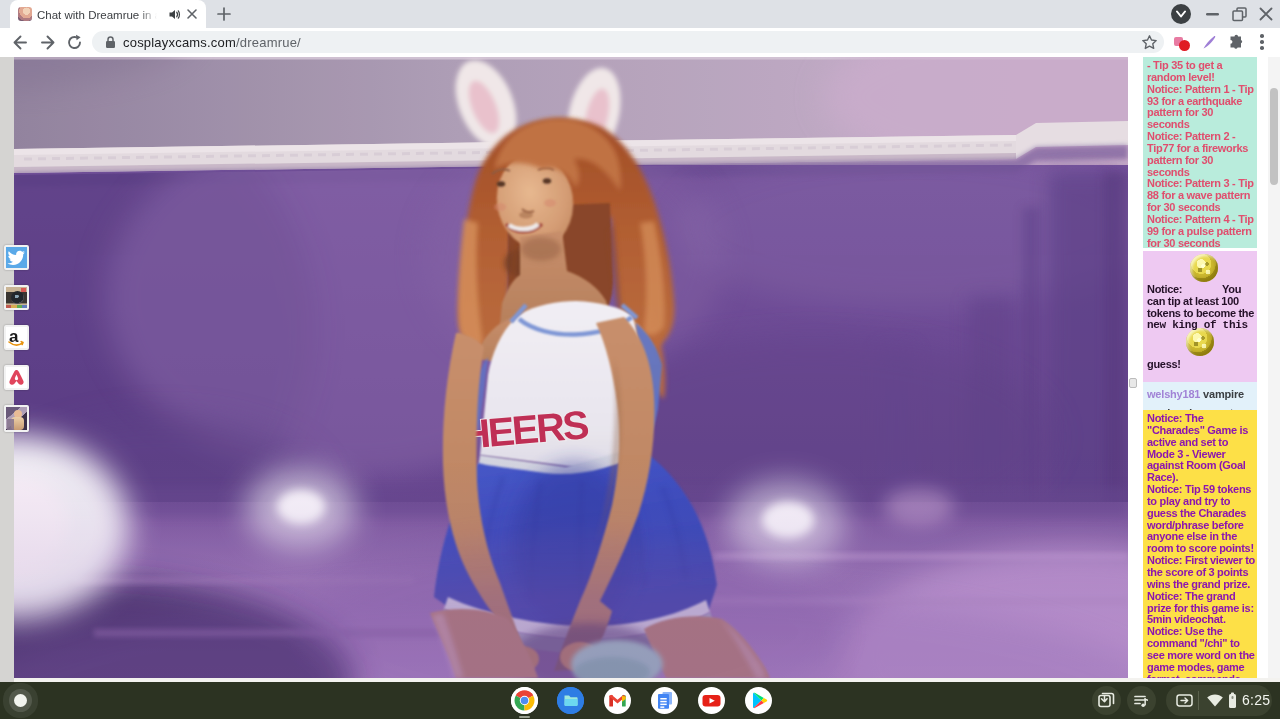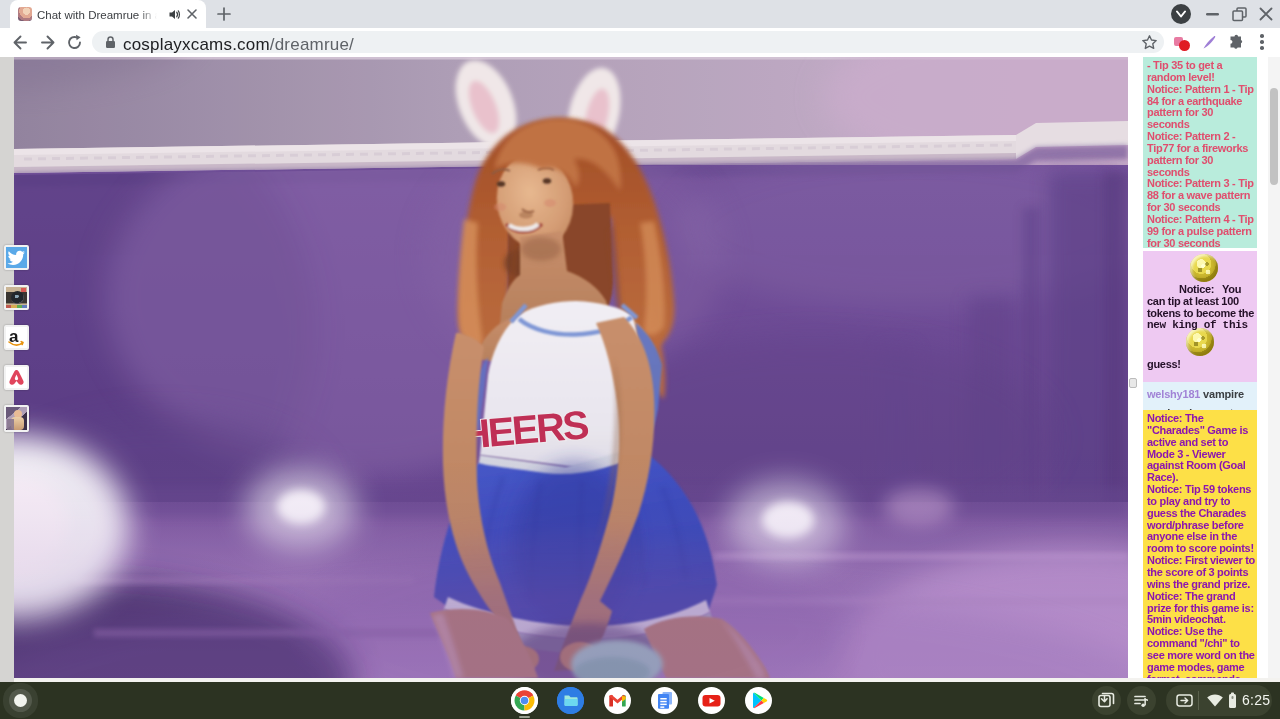--- a/index.html
+++ b/index.html
@@ -11,21 +11,21 @@
   #tabbar { left:0; top:0; width:1280px; height:28px; background:#dee1e6; }
   #tab { left:10px; top:0px; width:196px; height:28px; background:#fff; border-radius:8px 8px 0 0; }
   #tabtitle { left:37px; top:8.5px; width:126px; height:13px; font-size:11.5px; color:#3b3e42; white-space:nowrap; overflow:hidden; }
   #tabfade { left:139px; top:2px; width:24px; height:24px; background:linear-gradient(90deg, rgba(255,255,255,0), #fff 75%); }
   #favicon { left:18px; top:7px; width:14px; height:14px; border-radius:3px; overflow:hidden;
      background:radial-gradient(circle at 60% 30%, #f2d2b8 0 28%, #e2a892 29% 55%, #b07a80 56% 75%, #7a5c72 76%); }
 
   
   #toolbar { left:0; top:28px; width:1280px; height:29px; background:#fff; }
   #omnibox { left:92px; top:31px; width:1072px; height:22px; background:#eef1f3; border-radius:11px; }
-  #urltext { left:123px; top:35px; font-size:17px; color:#202124; letter-spacing:0.2px; }
+  #urltext { left:123px; top:35px; font-size:13px; color:#202124; letter-spacing:0.2px; }
   #urltext span { color:#5f6368; }
 
   
   #page { left:0; top:57px; width:1280px; height:625px; background:#fff; }
   #leftstrip { left:0; top:57px; width:14px; height:625px; background:#d5d4d2; }
 
   
   #video { left:14px; top:57px; width:1114px; height:621px; overflow:hidden; background:#8466a6; }
 
   
@@ -378,38 +378,38 @@
     <div style="position:absolute;left:8px;top:3px;width:8px;height:8px;border-radius:50%;background:#e8bc96;"></div>
     <div style="position:absolute;left:5px;top:10px;width:13px;height:13px;border-radius:4px;background:linear-gradient(180deg,#ecd0a8,#c89c74);"></div>
     <div style="position:absolute;left:1px;top:12px;width:7px;height:11px;background:#8a7890;opacity:0.9;"></div>
   </div>
 
   <div class="abs" id="chat">
     <div class="cblock" id="cb1">
         <div>- Tip 35 to get a</div>
         <div>random level!</div>
         <div>Notice: Pattern 1 - Tip</div>
-        <div>84 for a earthquake</div>
+        <div>93 for a earthquake</div>
         <div>pattern for 30</div>
         <div>seconds</div>
         <div>Notice: Pattern 2 -</div>
         <div>Tip77 for a fireworks</div>
         <div>pattern for 30</div>
         <div>seconds</div>
         <div>Notice: Pattern 3 - Tip</div>
         <div>88 for a wave pattern</div>
         <div>for 30 seconds</div>
         <div>Notice: Pattern 4 - Tip</div>
         <div>99 for a pulse pattern</div>
         <div>for 30 seconds</div>
       </div>
     <div class="cblock" id="cb2">
       <div class="coin" style="left:47px; top:3px;"></div>
       <div class="coin" style="left:43px; top:77px;"></div>
-      <div style="position:absolute; left:4px; top:33px;margin-left:32px;">Notice:</div>
+      <div style="position:absolute; left:4px; top:33px;">Notice:</div>
       <div style="position:absolute; left:79px; top:33px;">You</div>
       <div style="position:absolute; left:4px; top:45px;">can tip at least 100</div>
       <div style="position:absolute; left:4px; top:57px;text-align:center;">tokens to become the</div>
       <div style="position:absolute; left:4px; top:69px;font-family:Liberation Mono, monospace;">new king of this</div>
       <div style="position:absolute; left:4px; top:108px;">guess!</div>
     </div>
     <div class="cblock" id="cb3"><span class="user">welshy181</span> <span class="msg">vampire weekend concert</span></div>
     <div class="cblock" id="cb4">
         <div>Notice: The</div>
         <div>"Charades" Game is</div>

